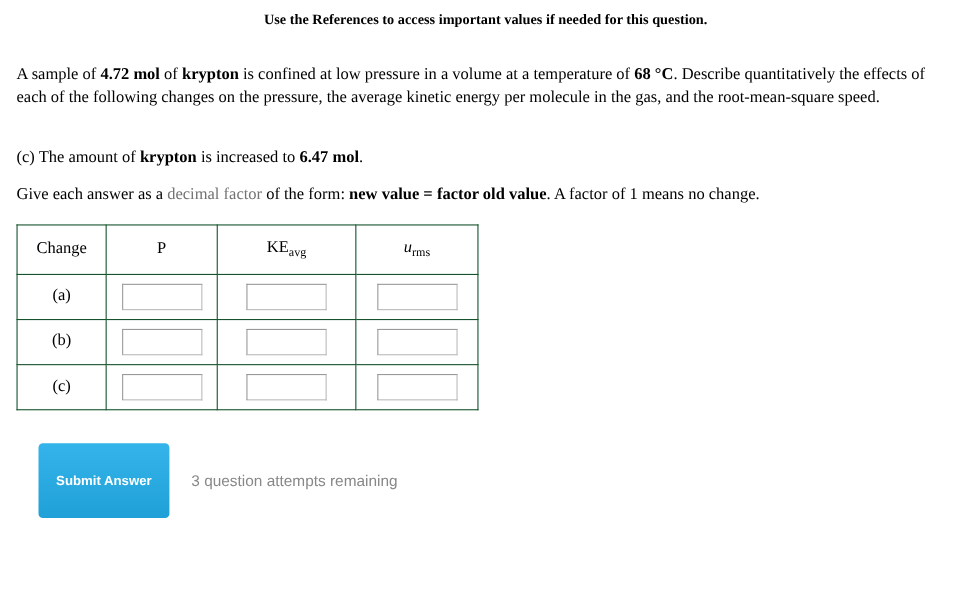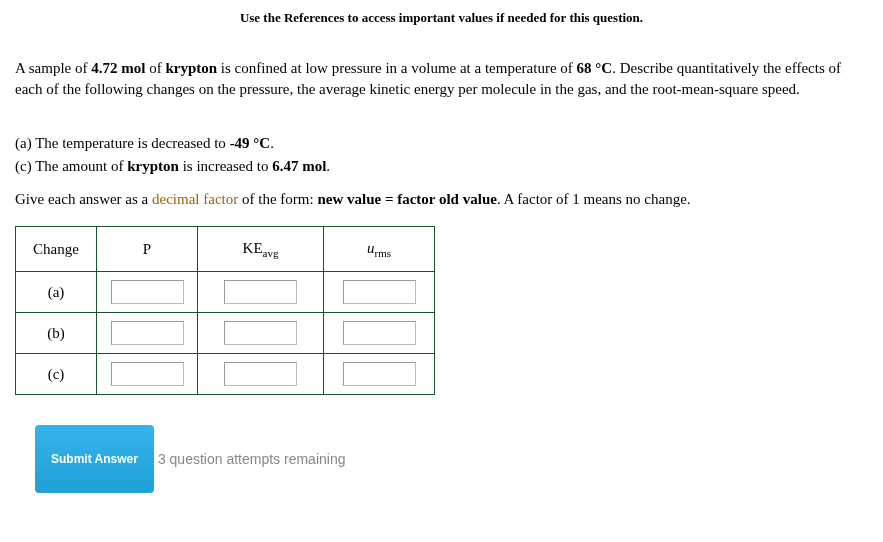--- a/index.html
+++ b/index.html
@@ -21,21 +21,21 @@
     line-height: 1.4;
     margin-bottom: 32px;
   }
   .parts {
     margin-bottom: 14px;
     line-height: 1.5;
   }
   .hint-line {
     margin-bottom: 18px;
   }
-  .blue-text { color: #a16207; }
+  .blue-text { color: #737373; }
   table.answer-table {
     border-collapse: collapse;
     margin-bottom: 30px;
   }
   table.answer-table td {
     border: 1px solid #14532d;
     padding: 8px 10px;
     text-align: center;
     vertical-align: middle;
   }
@@ -70,38 +70,35 @@
     font-weight: bold;
     font-size: 12px;
     padding: 27px 16px;
     cursor: pointer;
     font-family: Arial, sans-serif;
   }
   .attempts {
     color: #888;
     font-family: Arial, sans-serif;
     font-size: 14px;
-    margin-left: 4px;
+    margin-left: 20px;
   }
   .sub { vertical-align: sub; font-size: 11px; }
   .ital { font-style: italic; font-family: 'Times New Roman', serif; }
 </style>
 </head>
 <body>
 
 <div class="instruction">Use the References to access important values if needed for this question.</div>
 
 <div class="problem-text">
   <span>A sample of </span><b>4.72 mol</b><span> of </span><b>krypton</b><span> is confined at low pressure in a volume at a temperature of </span><b>68 °C</b><span>. Describe quantitatively the effects of each of the following changes on the pressure, the average kinetic energy per molecule in the gas, and the root-mean-square speed.</span>
 </div>
 
 <div class="parts">
-  <div>
-    <span>(a) The temperature is decreased to </span><b>-49 °C</b><span>.</span>
-  </div>
   <div>
     <span>(c) The amount of </span><b>krypton</b><span> is increased to </span><b>6.47 mol</b><span>.</span>
   </div>
 </div>
 
 <div class="hint-line">
   <span>Give each answer as a </span><span class="blue-text">decimal factor</span><span> of the form: </span><b>new value = factor old value</b><span>.   A factor of 1 means no change.</span>
 </div>
 
 <table class="answer-table">

